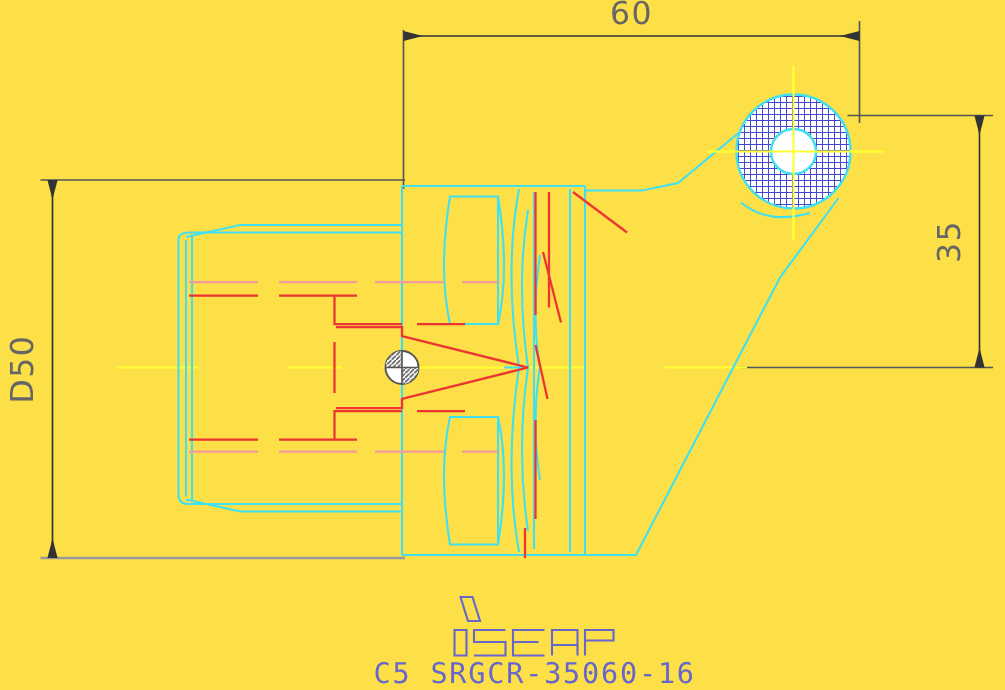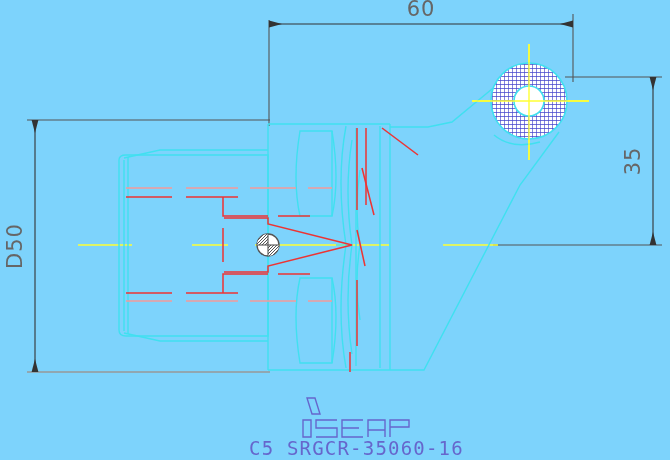--- a/index.html
+++ b/index.html
@@ -7,21 +7,21 @@
     padding: 0;
     background: #ffffff;
   }
   body {
     font-family: "DejaVu Sans", sans-serif;
   }
   #canvas {
     position: relative;
     width: 670px;
     height: 460px;
-    background: #7dd3fc;
+    background: #fde047;
     overflow: hidden;
     text-decoration: underline;
   }
   svg.drawing {
     position: absolute;
     left: 0;
     top: 0;
     width: 670px;
     height: 460px;
   }

